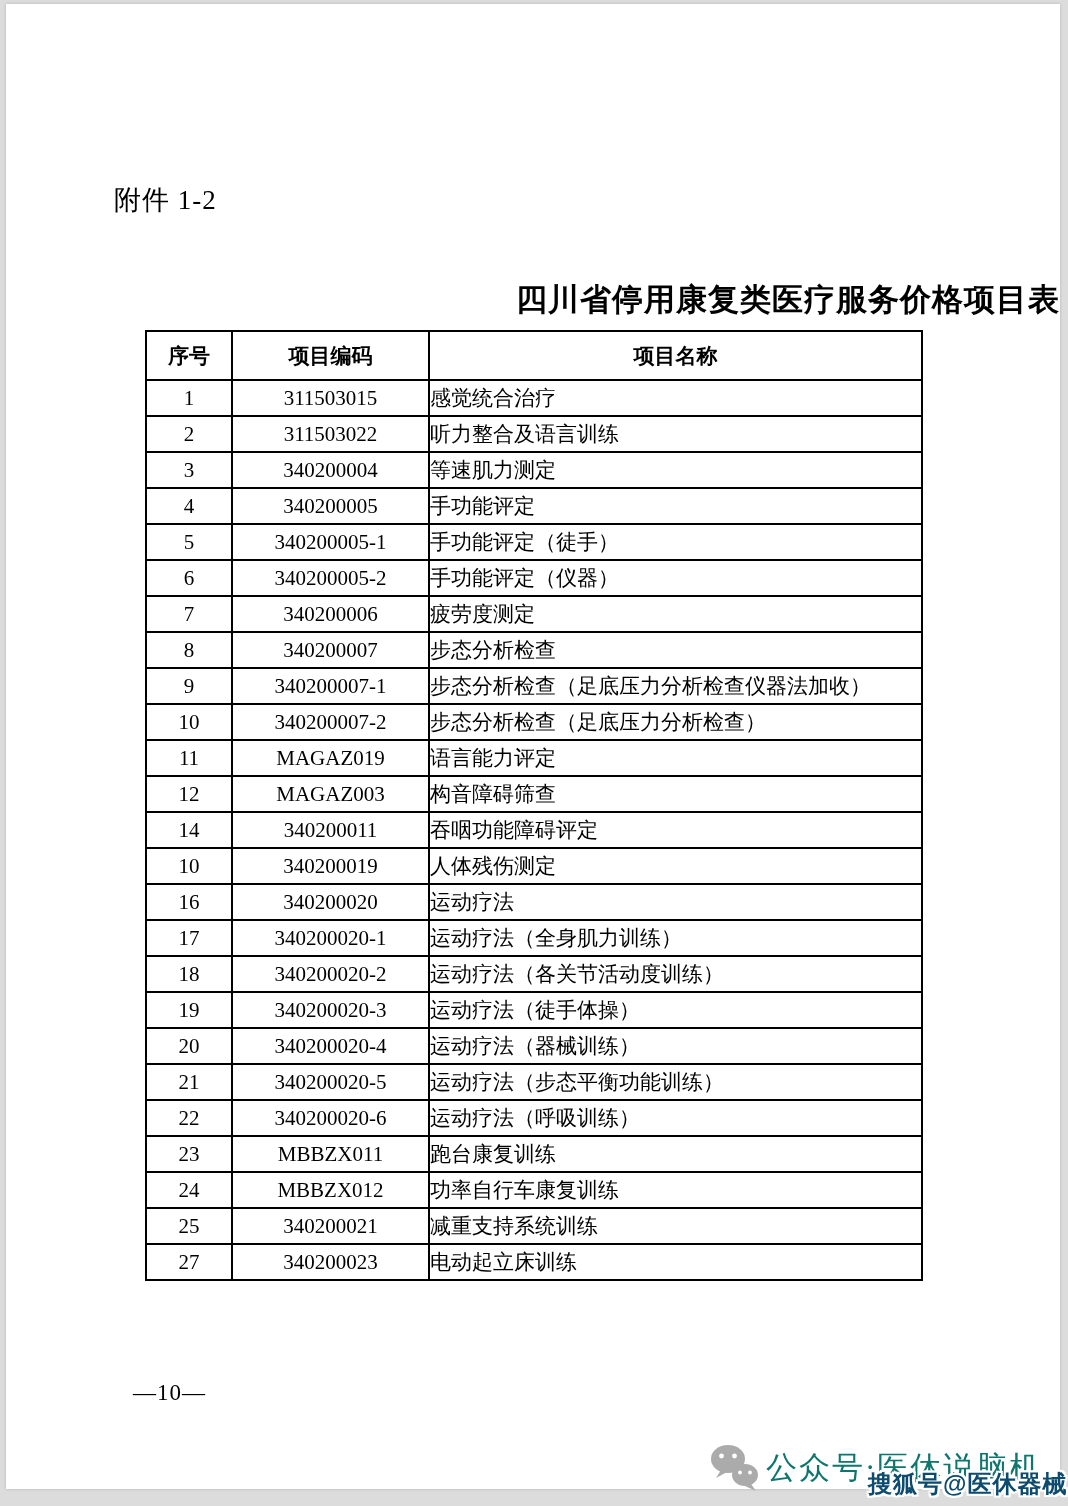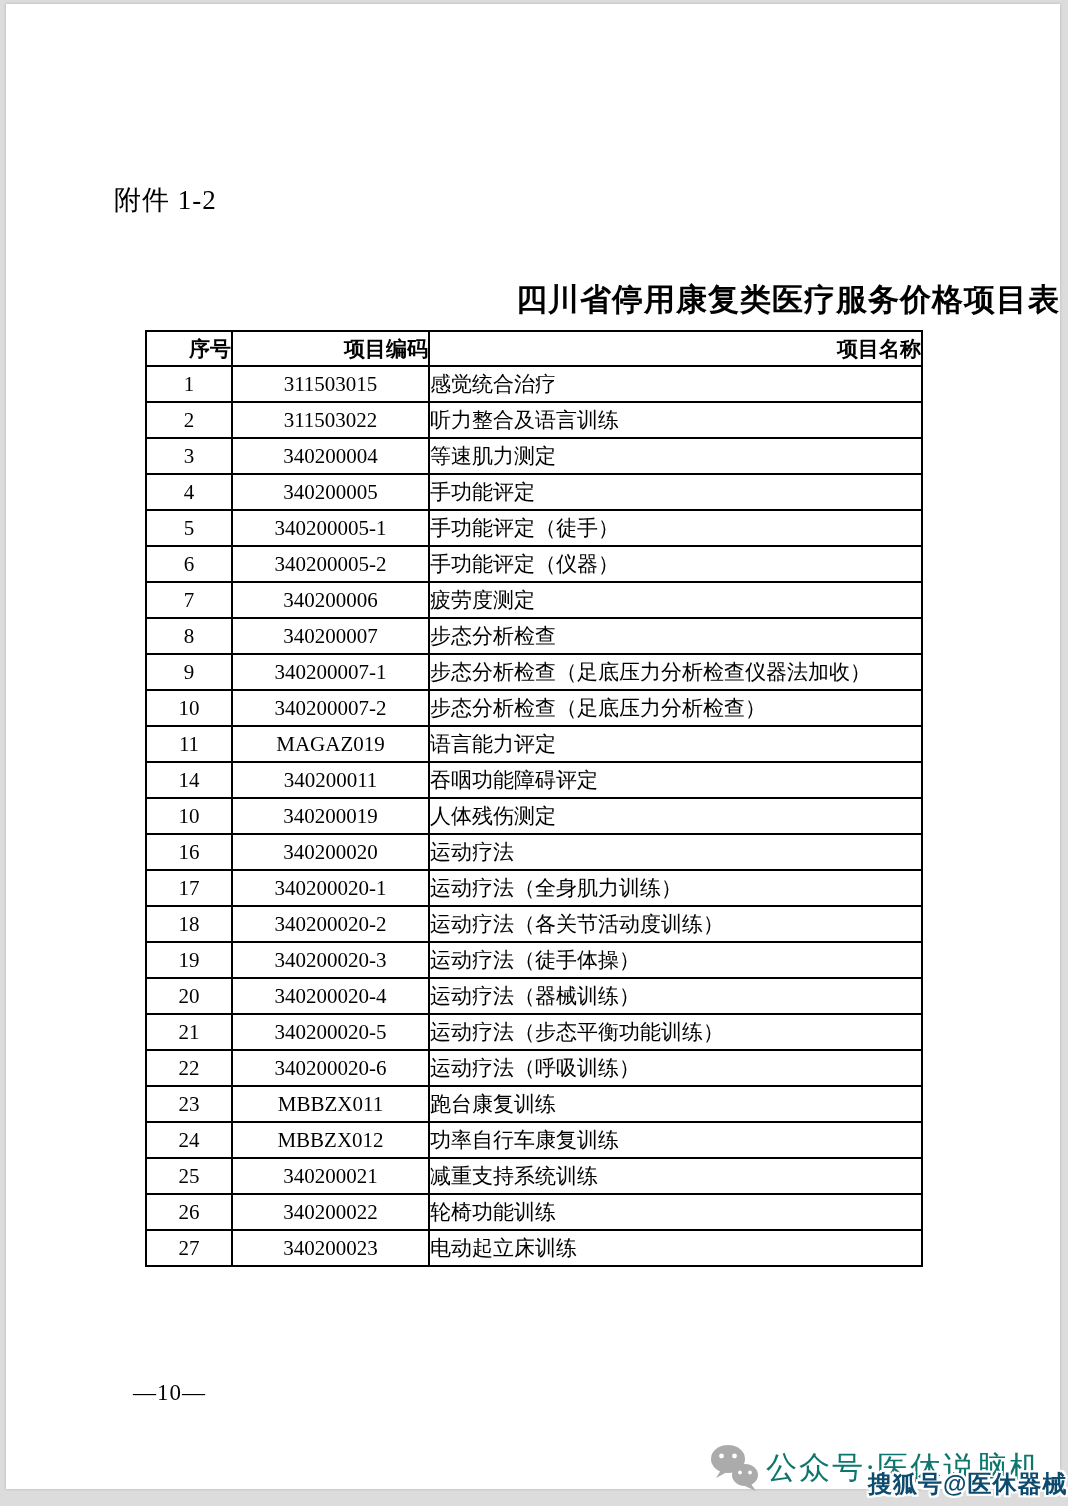--- a/index.html
+++ b/index.html
@@ -42,23 +42,23 @@
   table.price-table th, table.price-table td {
     border:2px solid #000;
     overflow:hidden;
     white-space:nowrap;
   }
   table.price-table th {
     height:33px;
     font-family:"Liberation Sans","DejaVu Sans",sans-serif;
     font-weight:bold;
     font-size:21px;
-    text-align:right;
+    text-align:center;
     vertical-align:middle;
-    padding:0;
+    padding:7px;
   }
   table.price-table td {
     height:34px;
     font-size:21px;
     vertical-align:middle;
     padding:0;
   }
   td.cell-seq, td.cell-code {
     text-align:center;
     font-size:22px;
@@ -171,20 +171,25 @@
           <td class="cell-seq">10</td>
           <td class="cell-code">340200007-2</td>
           <td class="cell-name">步态分析检查（足底压力分析检查）</td>
         </tr>
         <tr>
           <td class="cell-seq">11</td>
           <td class="cell-code">MAGAZ019</td>
           <td class="cell-name">语言能力评定</td>
         </tr>
         <tr>
+          <td class="cell-seq">12</td>
+          <td class="cell-code">MAGAZ003</td>
+          <td class="cell-name">构音障碍筛查</td>
+        </tr>
+        <tr>
           <td class="cell-seq">14</td>
           <td class="cell-code">340200011</td>
           <td class="cell-name">吞咽功能障碍评定</td>
         </tr>
         <tr>
           <td class="cell-seq">10</td>
           <td class="cell-code">340200019</td>
           <td class="cell-name">人体残伤测定</td>
         </tr>
         <tr>
@@ -229,25 +234,20 @@
         </tr>
         <tr>
           <td class="cell-seq">24</td>
           <td class="cell-code">MBBZX012</td>
           <td class="cell-name">功率自行车康复训练</td>
         </tr>
         <tr>
           <td class="cell-seq">25</td>
           <td class="cell-code">340200021</td>
           <td class="cell-name">减重支持系统训练</td>
-        </tr>
-        <tr>
-          <td class="cell-seq">26</td>
-          <td class="cell-code">340200022</td>
-          <td class="cell-name">轮椅功能训练</td>
         </tr>
         <tr>
           <td class="cell-seq">27</td>
           <td class="cell-code">340200023</td>
           <td class="cell-name">电动起立床训练</td>
         </tr>
       </tbody>
   </table>
 
   <div class="page-number">—10—</div>

